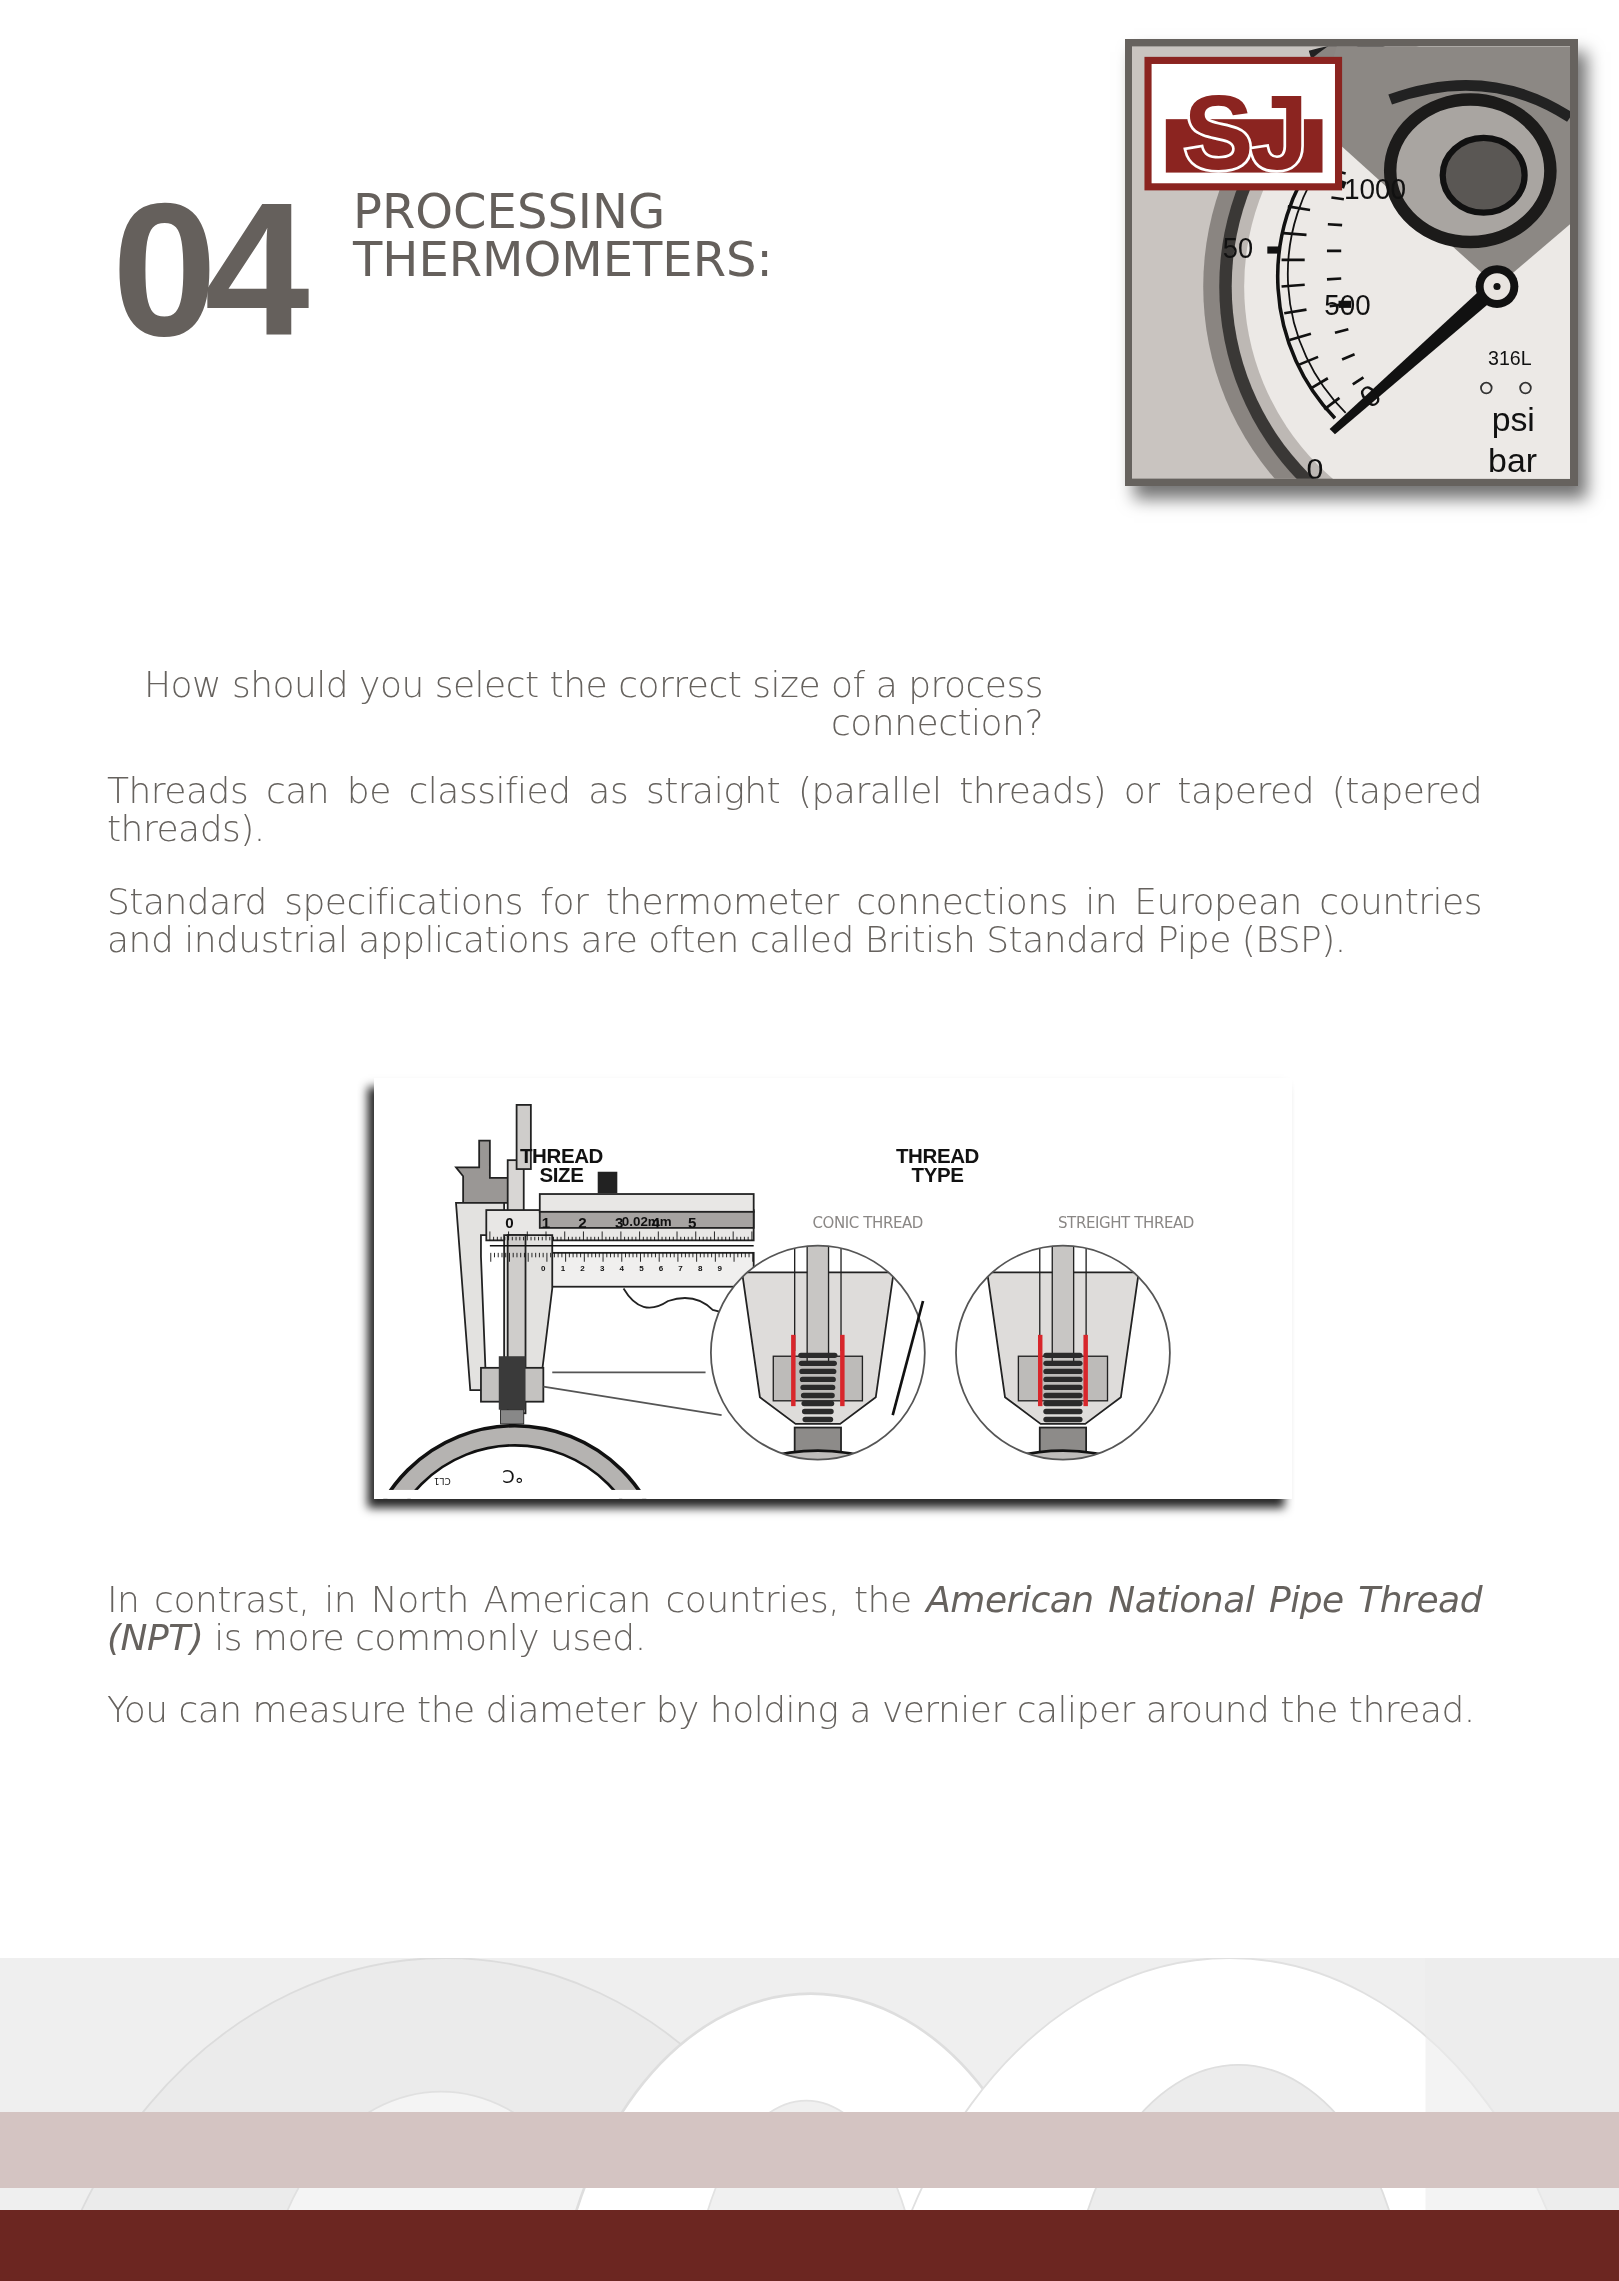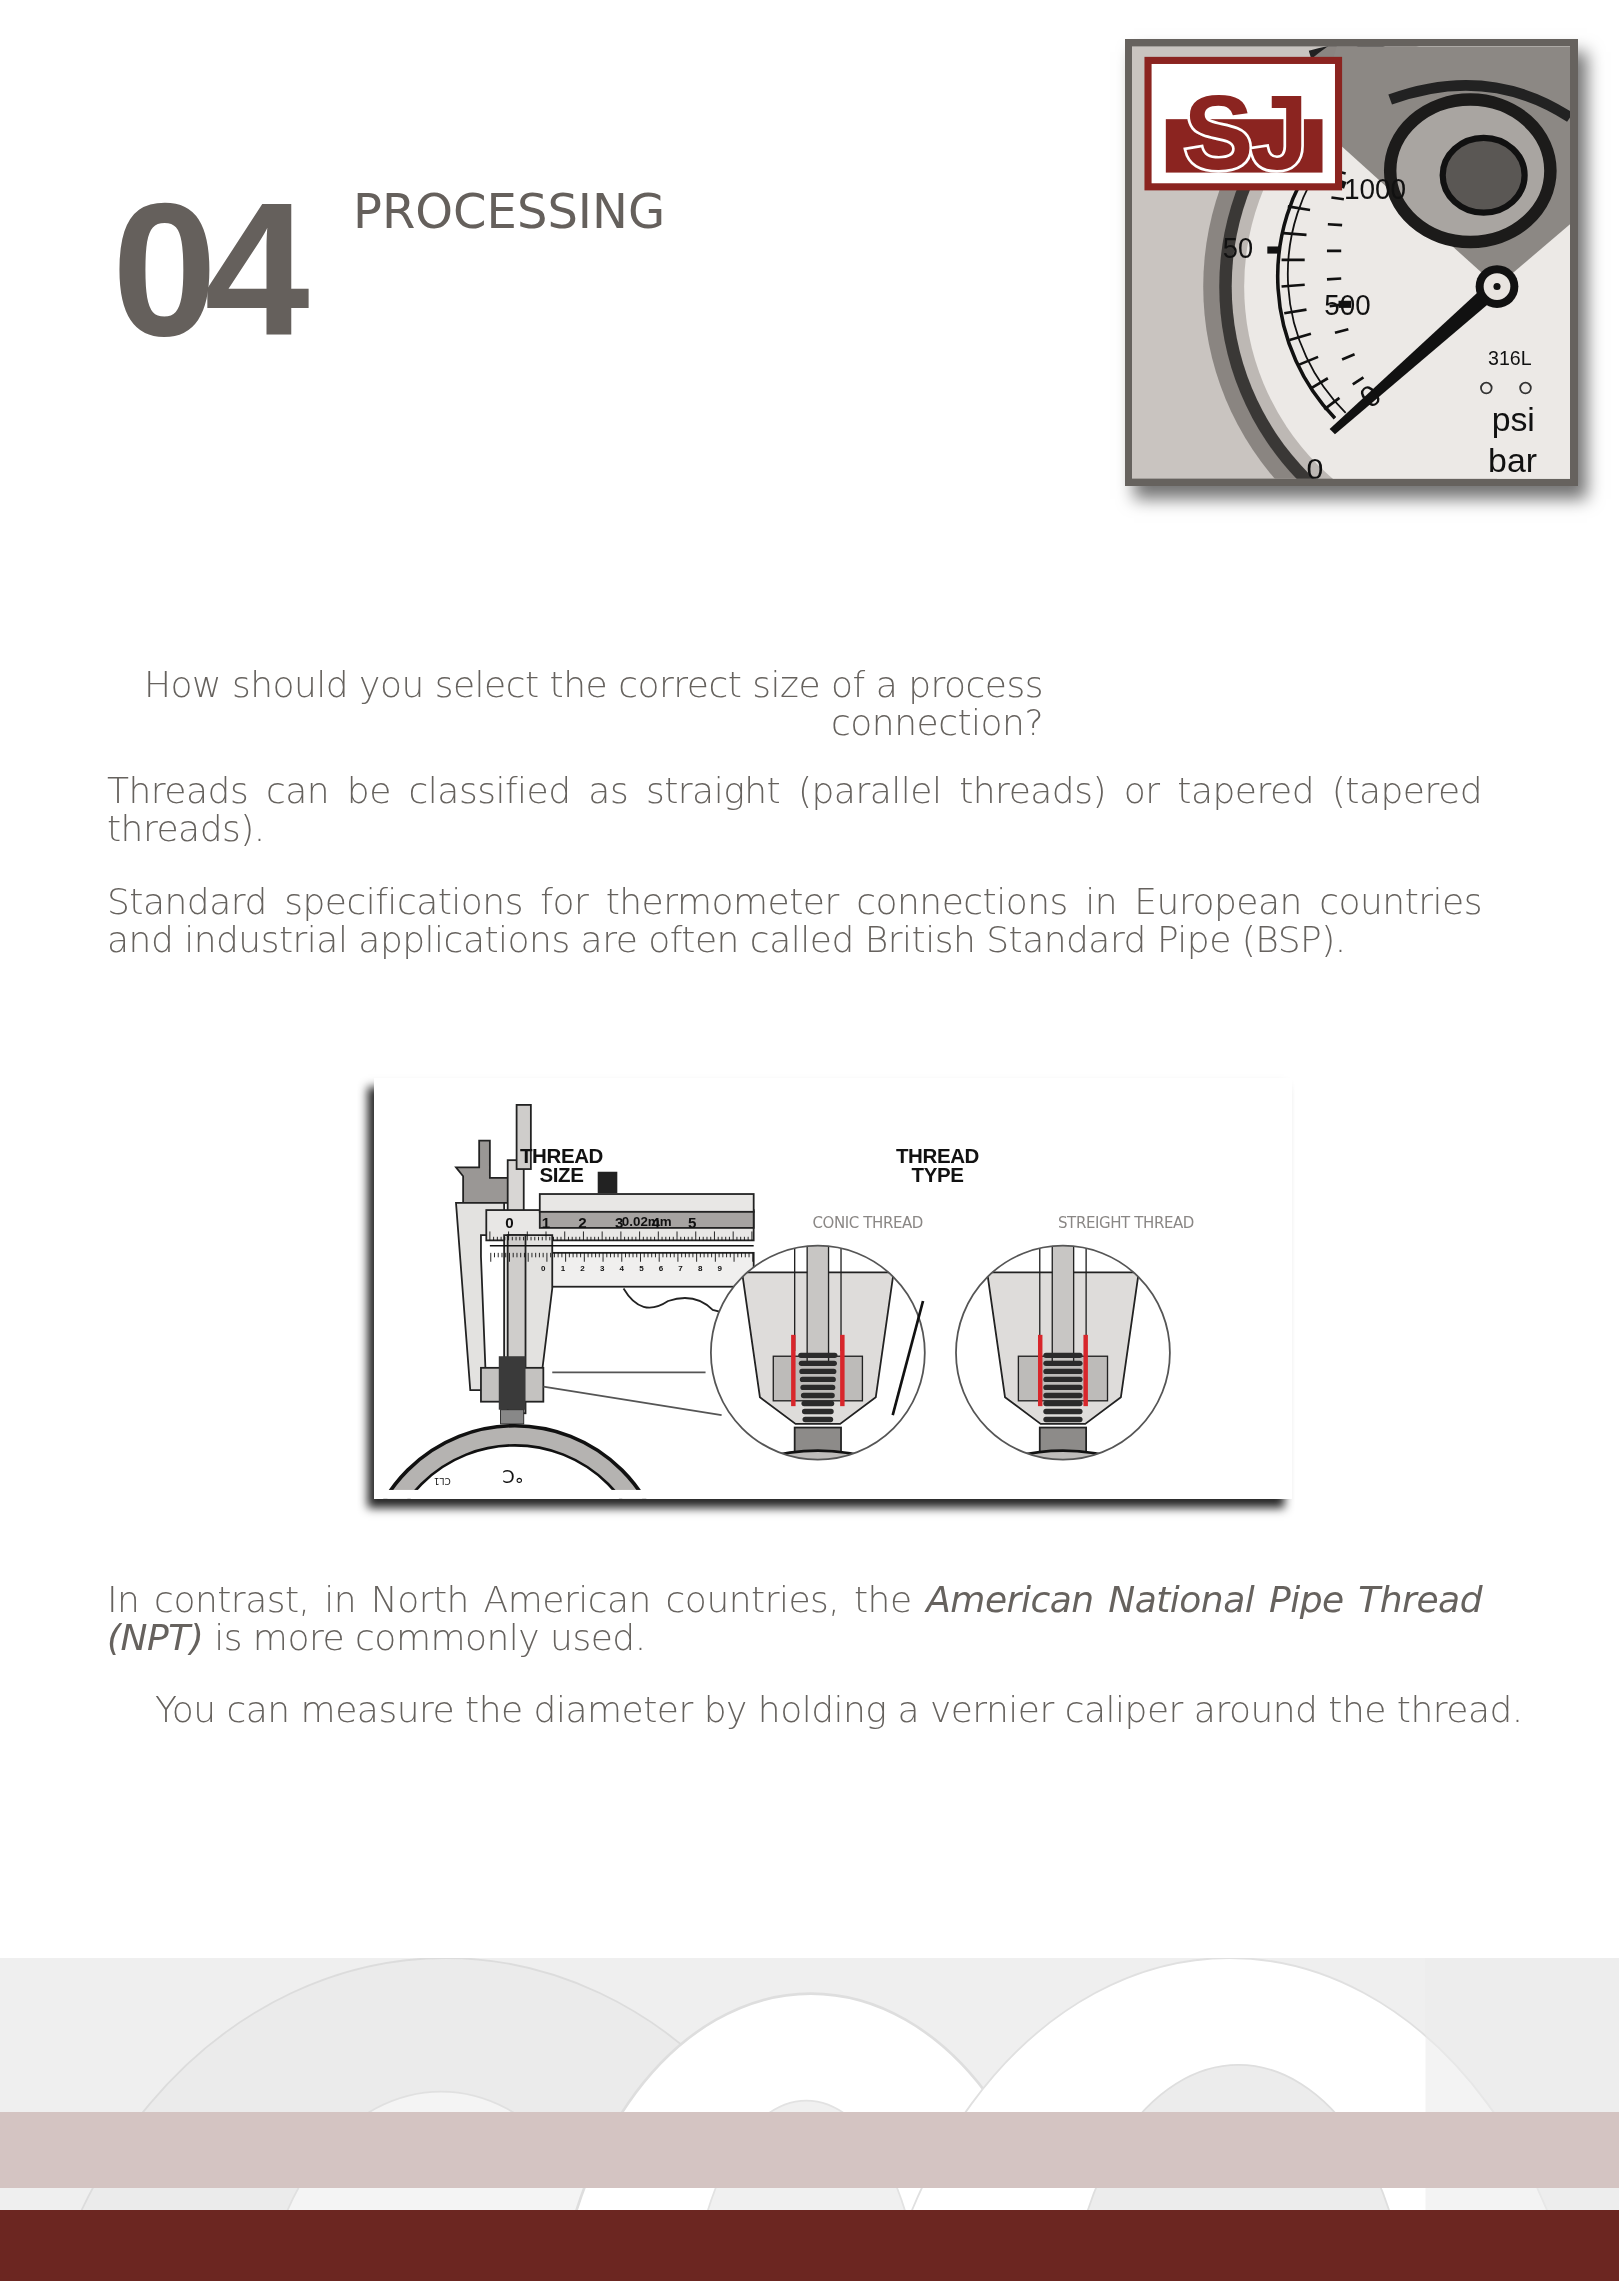--- a/index.html
+++ b/index.html
@@ -40,21 +40,21 @@
       font-weight: 300; text-align: justify;
       font-family: "DejaVu Sans", sans-serif;
       letter-spacing: -0.5px;
     }
     .para.narrow { width: 936px; text-align: right; margin-top: 24px; }
     .para .it { font-style: italic; }
     #p1 { top: 642px; }
     #p2 { top: 772px; text-align-last: left; }
     #p3 { top: 883px; text-align-last: left; }
     #p4 { top: 1581px; text-align-last: left; }
-    #p5 { top: 1691px; margin-left: 48px; }
+    #p5 { top: 1691px; }
 
     
     .diagram {
       position: absolute; left: 374px; top: 1078px; width: 918px; height: 421px;
       background: #ffffff;
       box-shadow: -7.1px 9px 9px rgba(0,0,0,0.85);
     }
     .diagram svg { position: absolute; left: 0; top: 0; }
     .dg-label {
       position: absolute; text-align: center;
@@ -73,20 +73,21 @@
     .footer-art { position: absolute; left: 0; top: 1958px; width: 1619px; height: 253px; overflow: hidden; background: #f1f1f1; }
     .footer-band { position: absolute; left: 0; top: 2112px; width: 1619px; height: 76px; background: #d4c4c2; }
     .footer-bar { position: absolute; left: 0; top: 2210px; width: 1619px; height: 71px; background: #6c2621; }
   </style>
 </head>
 <body>
 
 <div class="section-num">04</div>
 <div class="title">
   <div>PROCESSING</div>
+  <div>THERMOMETERS:</div>
 </div>
 
 <div class="gauge-frame">
   <svg width="438" height="433" viewBox="0 0 492 486">
     <defs>
       <clipPath id="gclip">
           <rect x="0" y="0" width="492" height="486"></rect>
         </clipPath>
     </defs>
     <g clip-path="url(#gclip)">

